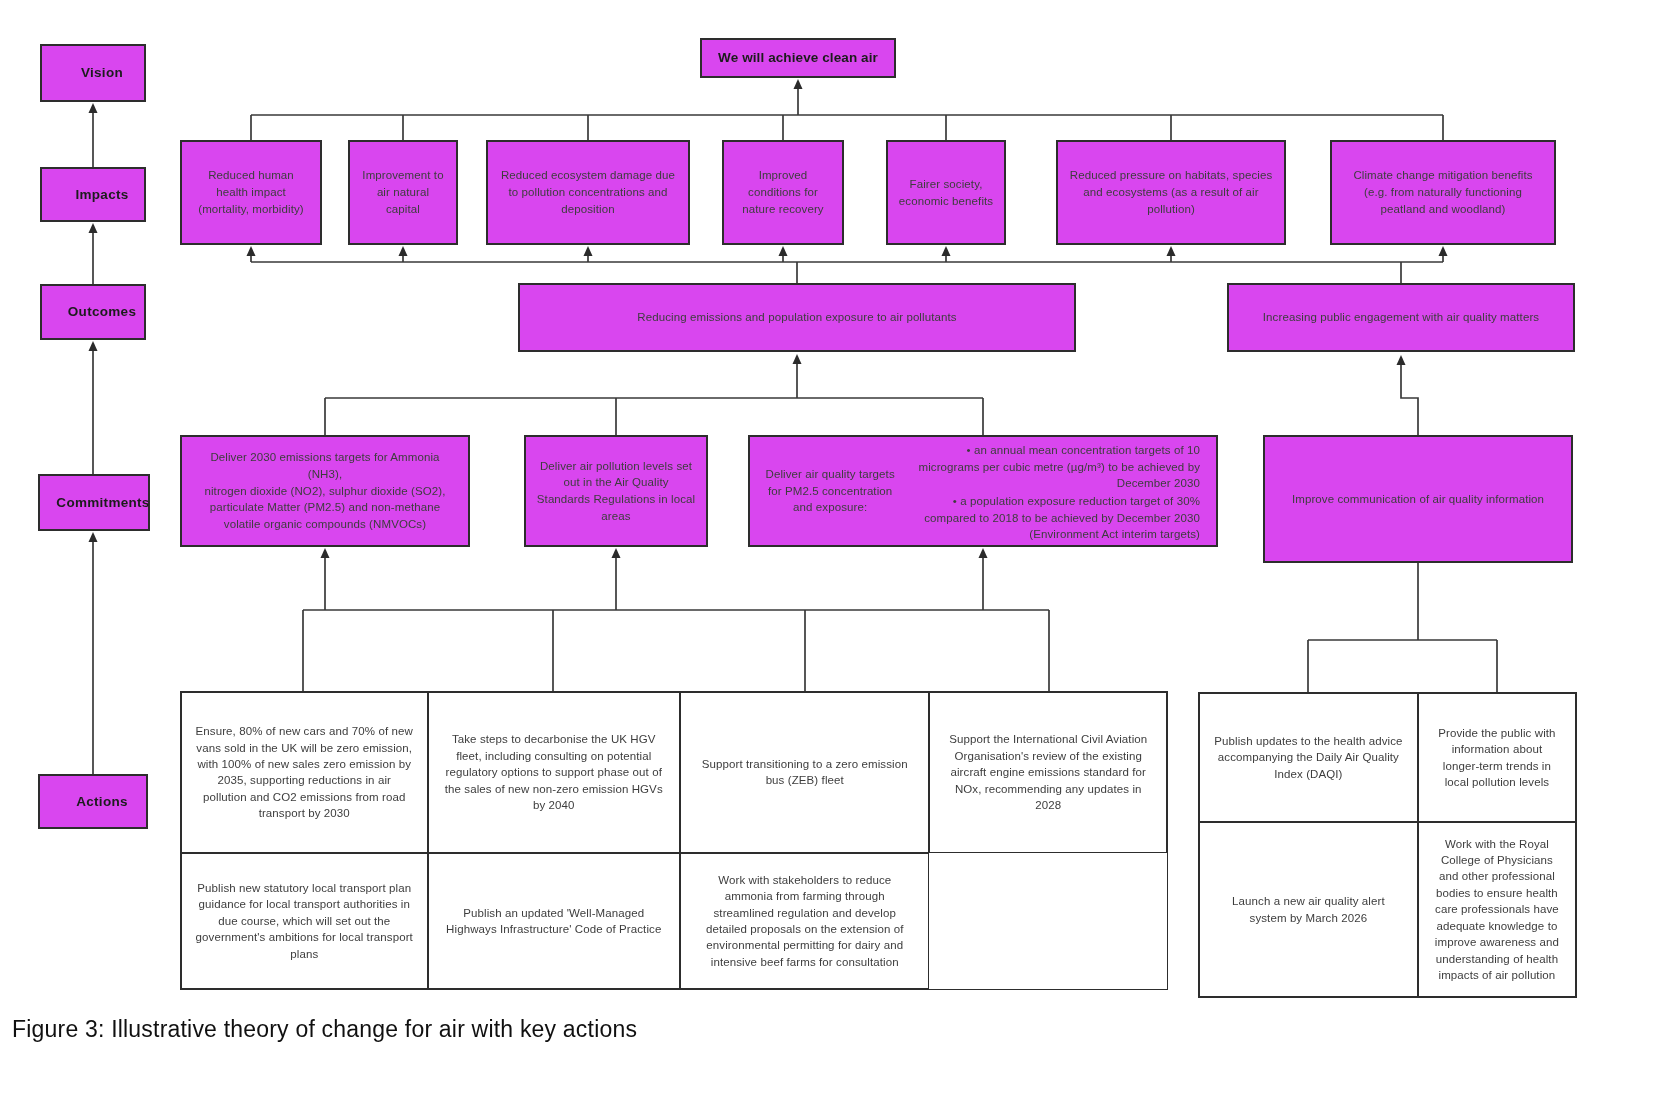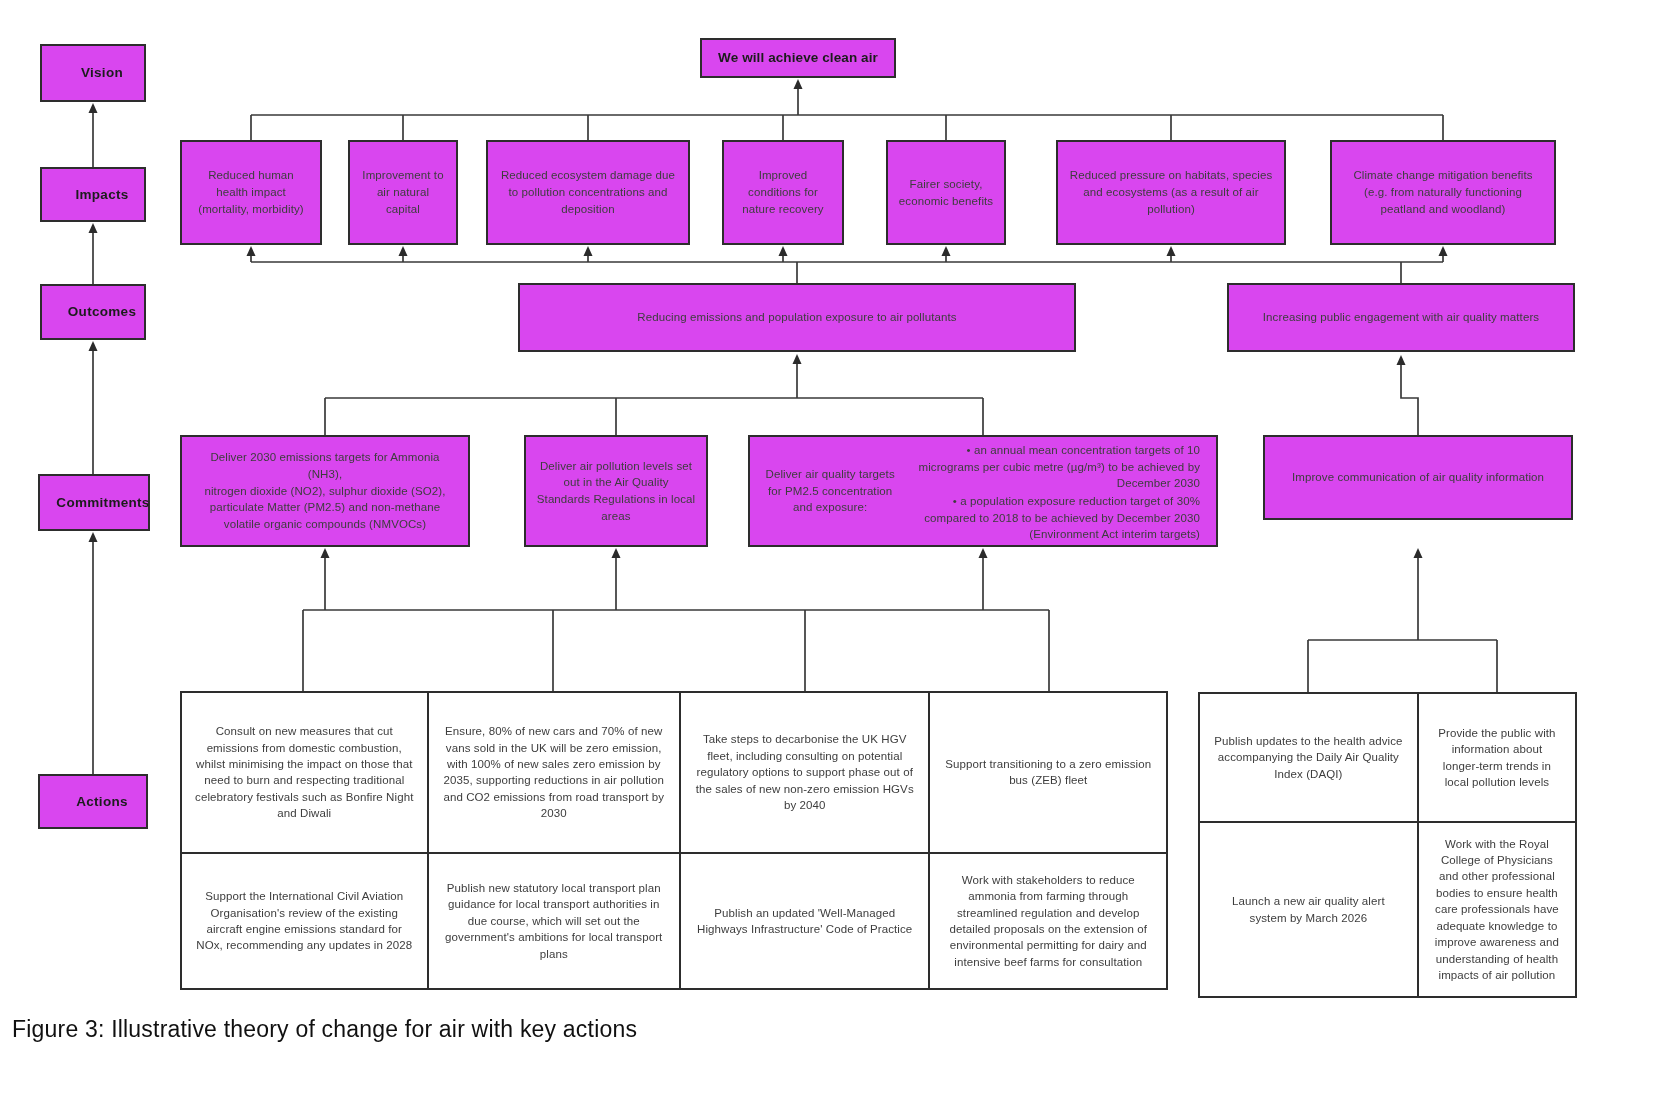--- a/index.html
+++ b/index.html
@@ -90,24 +90,23 @@
   <div class="box pre" style="left:180px;top:435px;width:290px;height:112px">Deliver 2030 emissions targets for Ammonia (NH3),
 nitrogen dioxide (NO2), sulphur dioxide (SO2), particulate Matter (PM2.5) and non-methane volatile organic compounds (NMVOCs)</div>
   <div class="box" style="left:524px;top:435px;width:184px;height:112px">Deliver air pollution levels set out in the Air Quality Standards Regulations in local areas</div>
   <div class="box col" style="left:748px;top:435px;width:470px;height:112px">
     <div>Deliver air quality targets for PM2.5 concentration and exposure:</div>
     <ul class="bullets">
       <li>an annual mean concentration targets of 10 micrograms per cubic metre (µg/m³) to be achieved by December 2030</li>
       <li>a population exposure reduction target of 30% compared to 2018 to be achieved by December 2030 (Environment Act interim targets)</li>
     </ul>
   </div>
-  <div class="box" style="left:1263px;top:435px;width:310px;height:85px">Improve communication of air quality information</div>
+  <div class="box" style="left:1263px;top:435px;width:310px;height:128px">Improve communication of air quality information</div>
 
   <div class="grid" style="left:180px;top:691px;width:988px;height:299px;grid-template-columns:247fr 253fr 250fr 238fr;grid-template-rows:162fr 137fr;">
-    <div>Consult on new measures that cut emissions from domestic combustion, whilst minimising the impact on those that need to burn and respecting traditional celebratory festivals such as Bonfire Night and Diwali</div>
     <div>Ensure, 80% of new cars and 70% of new vans sold in the UK will be zero emission, with 100% of new sales zero emission by 2035, supporting reductions in air pollution and CO2 emissions from road transport by 2030</div>
     <div>Take steps to decarbonise the UK HGV fleet, including consulting on potential regulatory options to support phase out of the sales of new non-zero emission HGVs by 2040</div>
     <div>Support transitioning to a zero emission bus (ZEB) fleet</div>
     <div>Support the International Civil Aviation Organisation's review of the existing aircraft engine emissions standard for NOx, recommending any updates in 2028</div>
     <div>Publish new statutory local transport plan guidance for local transport authorities in due course, which will set out the government's ambitions for local transport plans</div>
     <div>Publish an updated 'Well-Managed Highways Infrastructure' Code of Practice</div>
     <div>Work with stakeholders to reduce ammonia from farming through streamlined regulation and develop detailed proposals on the extension of environmental permitting for dairy and intensive beef farms for consultation</div>
   </div>
 
   <div class="grid" style="left:1198px;top:692px;width:379px;height:306px;grid-template-columns:220fr 159fr;grid-template-rows:130fr 176fr;">

